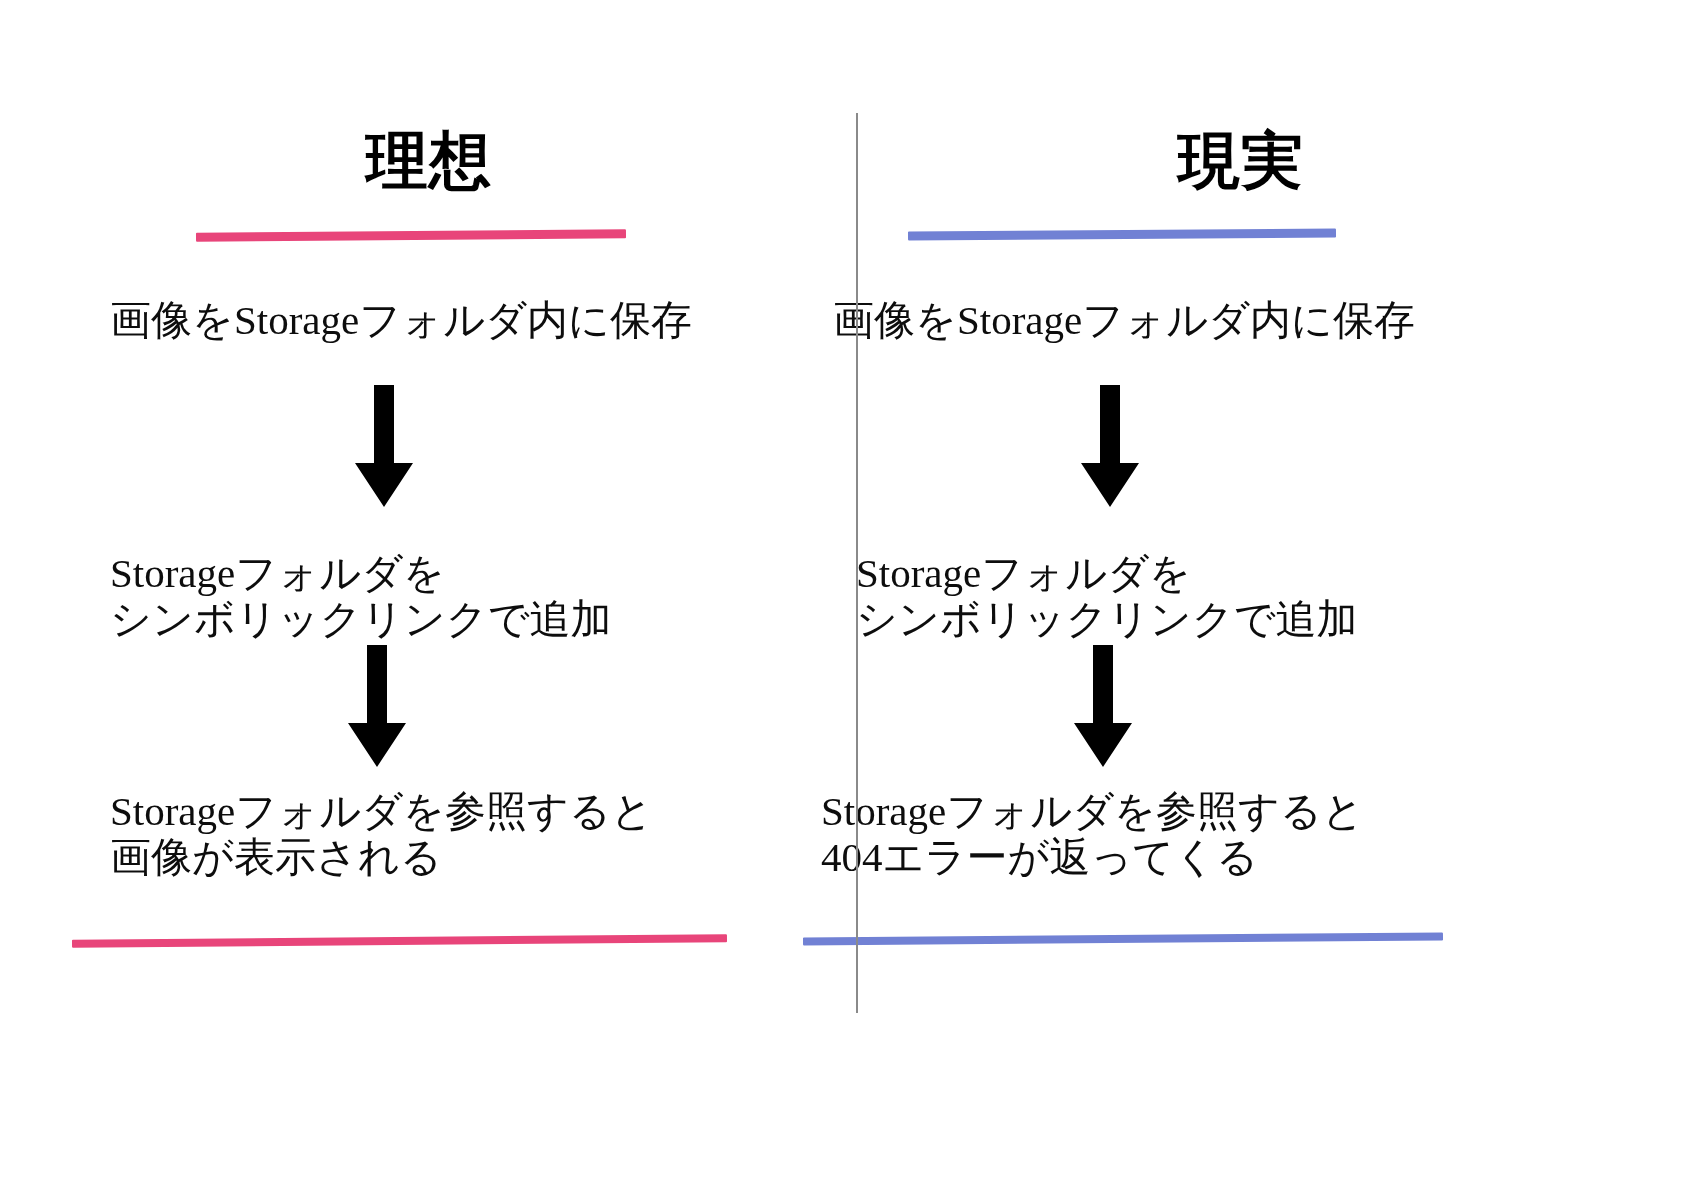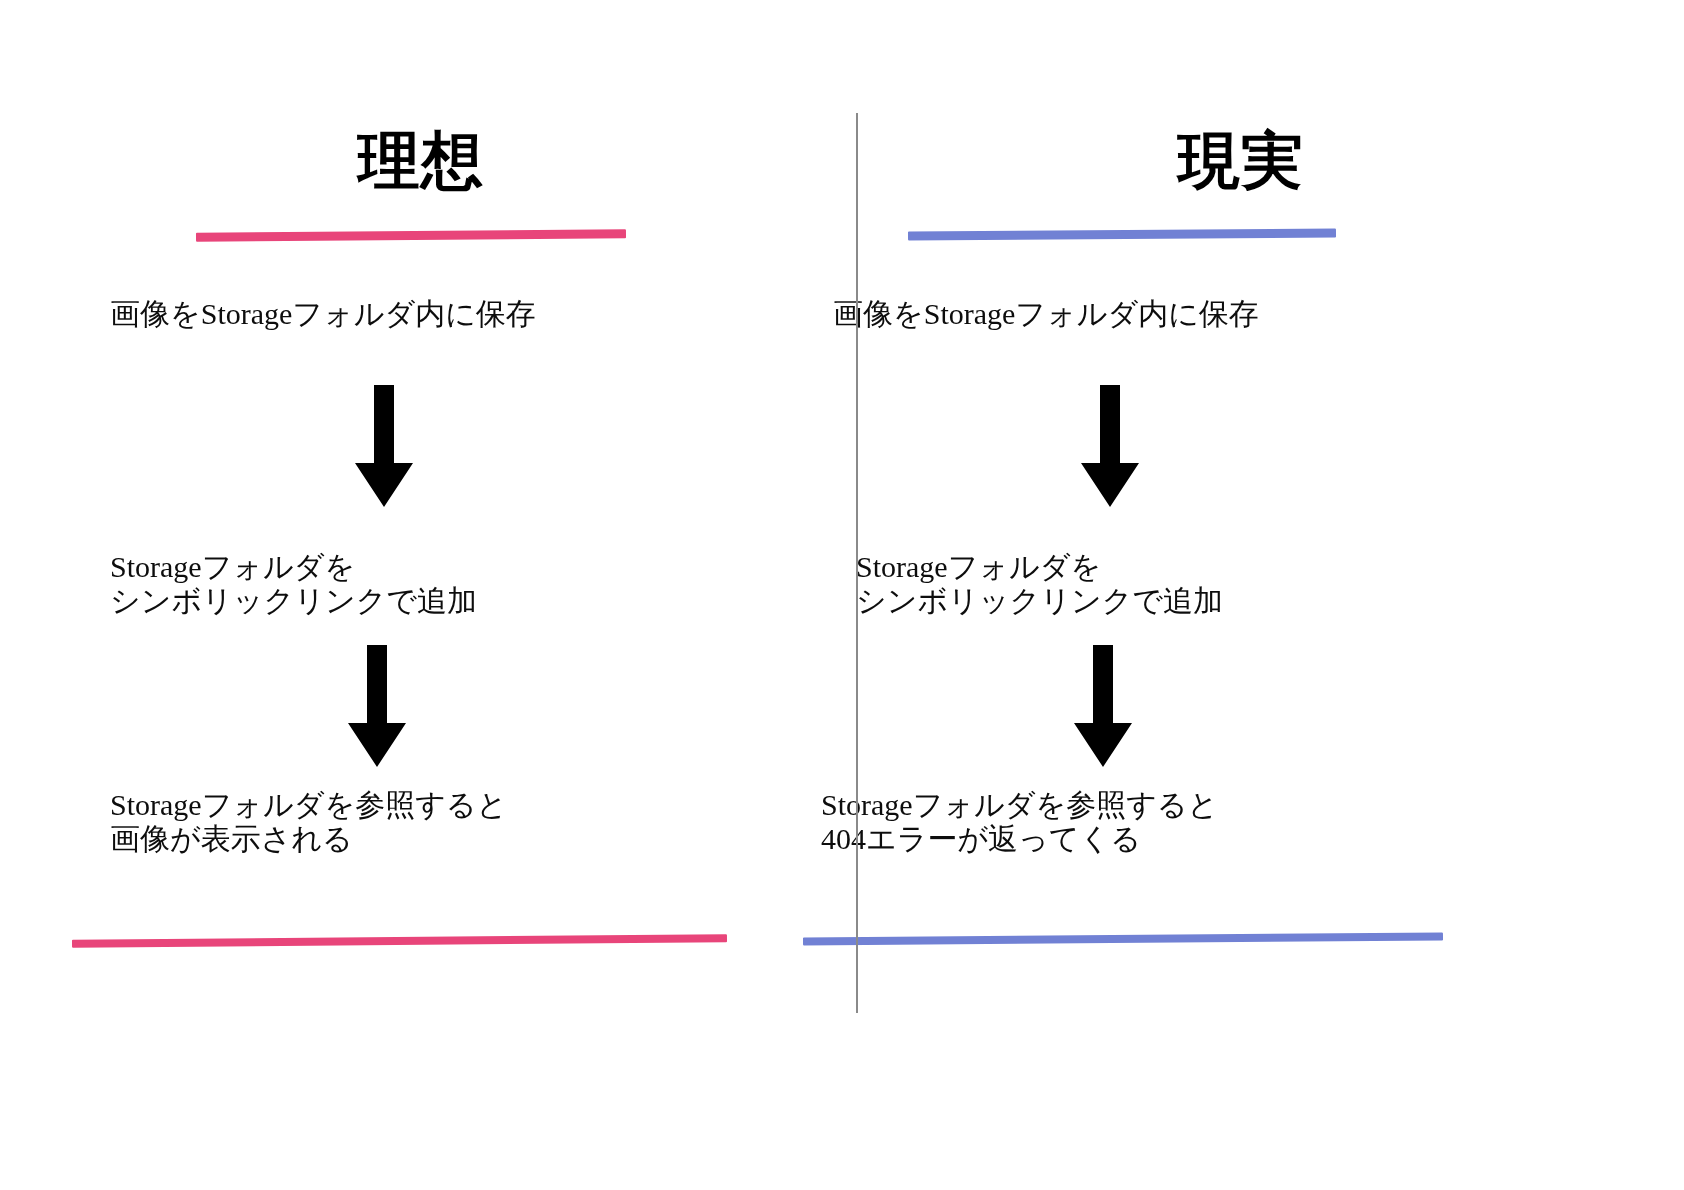--- a/index.html
+++ b/index.html
@@ -43,21 +43,21 @@
     top: 128px;
     width: 100%;
     text-align: center;
     font-size: 62px;
     font-weight: 700;
     line-height: 1.05;
     color: #000000;
     letter-spacing: 0.02em;
     font-family: "DejaVu Serif", "Liberation Serif", serif;
   }
-  .left .col-title  { }
+  .left .col-title  { padding-left: 8px; }
   .right .col-title { padding-left: 12px; }
 
   
   .accent-rule {
     position: absolute;
     height: 9px;
     border-radius: 1px;
   }
   .left .accent-rule {
     top: 231px;
@@ -88,21 +88,21 @@
     top: 935px;
     left: -5px;
     width: 640px;
     transform: rotate(-0.45deg);
   }
 
   
   .step {
     position: absolute;
     color: #0d0d0d;
-    font-size: 30px;
+    font-size: 41px;
     line-height: 1.13;
     white-space: pre-line;
     font-family: "Liberation Serif", "DejaVu Serif", serif;
   }
 
   .left  .step-1 { top: 297px; left: 110px; }
   .right .step-1 { top: 297px; left:  25px; }
 
   .left  .step-2 { top: 550px; left: 110px; }
   .right .step-2 { top: 550px; left:  48px; }

